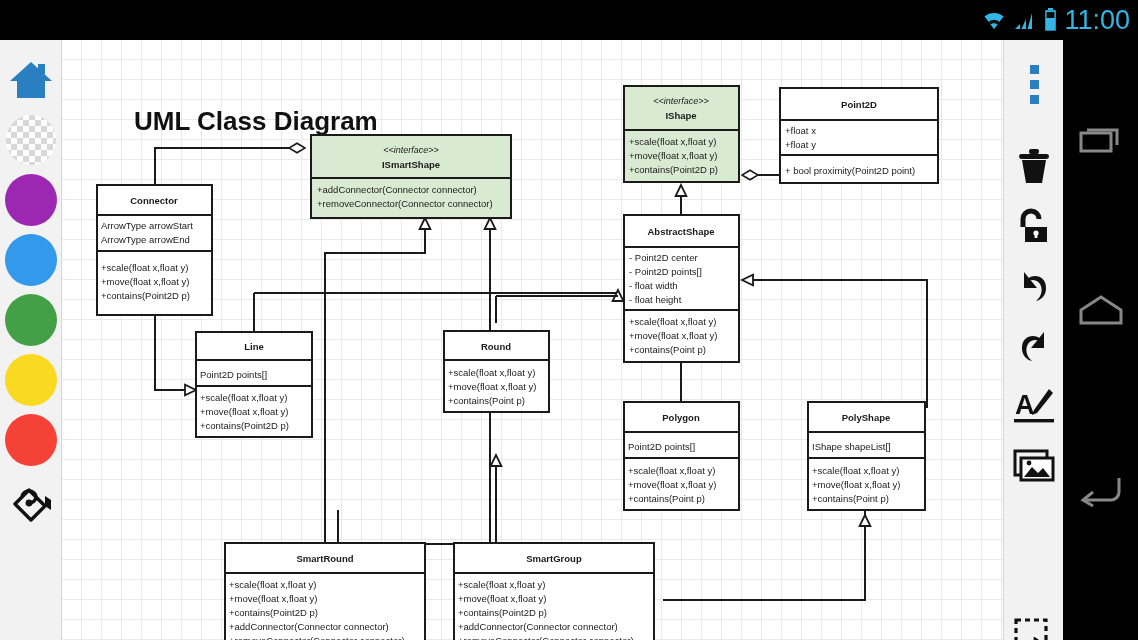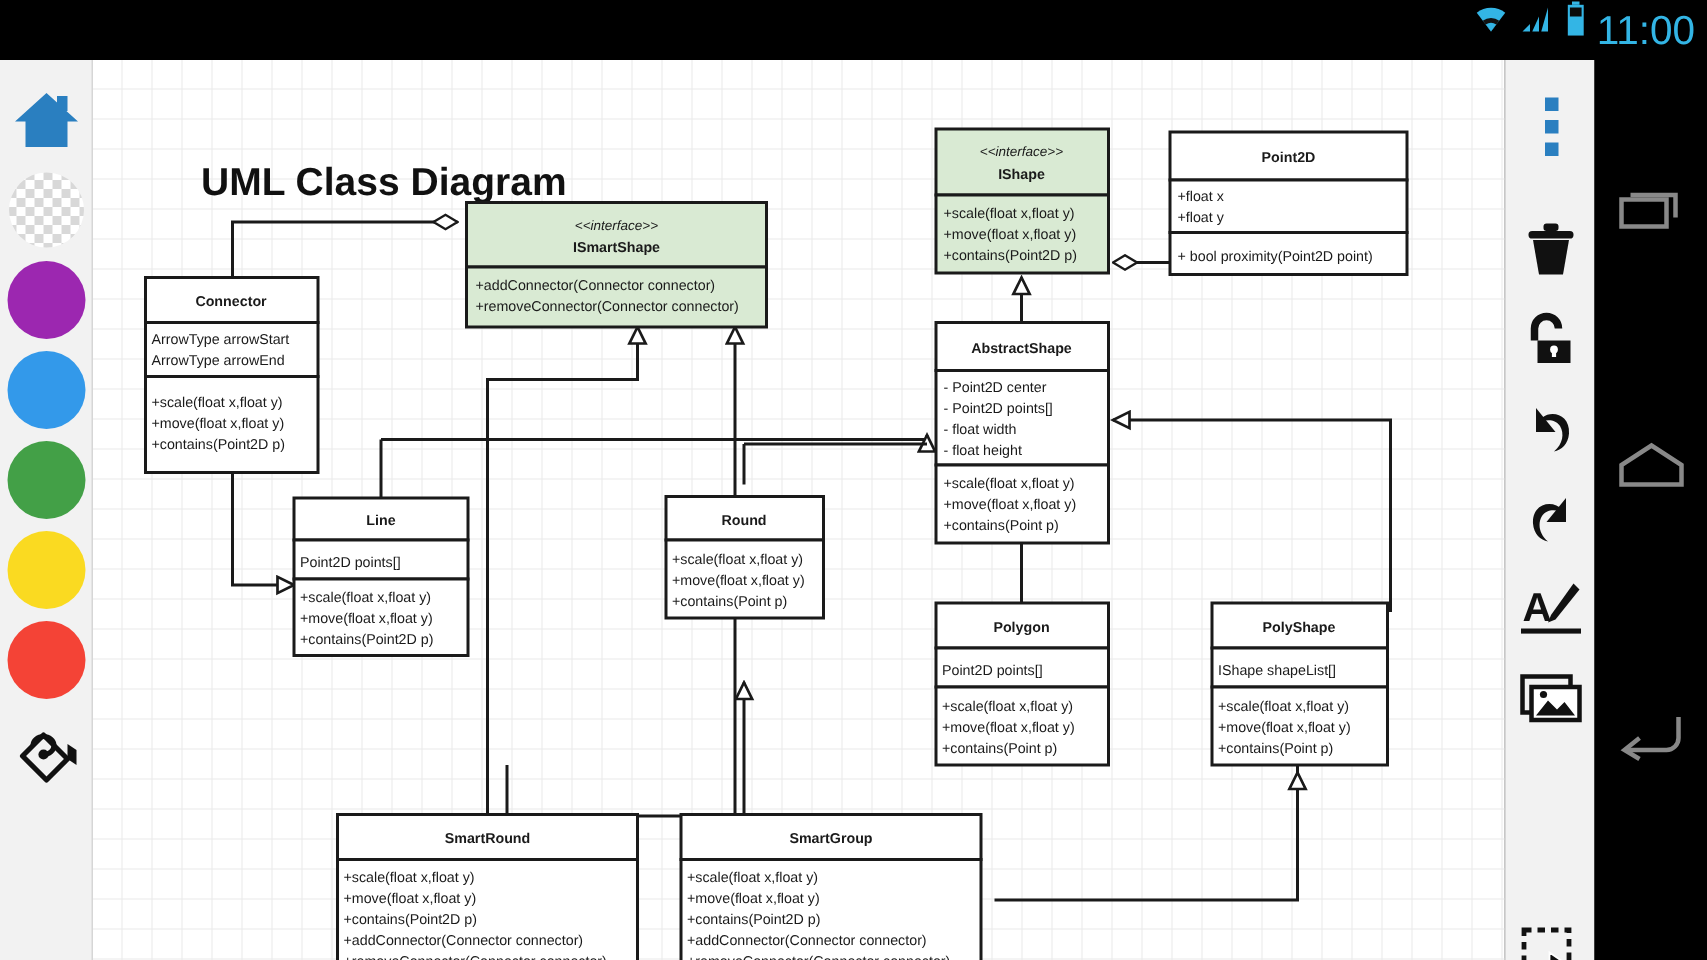--- a/index.html
+++ b/index.html
@@ -4,21 +4,21 @@
 <style>
   * { box-sizing: border-box; margin:0; padding:0; }
   html,body { width:1138px; height:640px; overflow:hidden; background:#000;
     font-family:"Liberation Sans", sans-serif; }
   #root { position:relative; width:1138px; height:640px; background:#000; }
 
   
   #statusbar { position:absolute; left:0; top:0; width:1138px; height:40px;
     background:#000; }
   #statusbar .right { position:absolute; right:8px; top:0; height:40px;
-    display:flex; align-items:flex-start; gap:6px; }
+    display:flex; align-items:center; gap:6px; }
   #clock { color:#33b5e5; font-size:27px; letter-spacing:0px; line-height:40px;
     font-family:"Liberation Sans", sans-serif; font-weight:400; }
 
   
   #left-palette { position:absolute; left:0; top:40px; width:62px; height:600px;
     background:#f2f2f2; border-right:1px solid #d6d6d6; }
   .pal { position:absolute; left:5px; width:52px; height:52px; }
   .swatch { width:52px; height:52px; border-radius:50%; }
 
   

